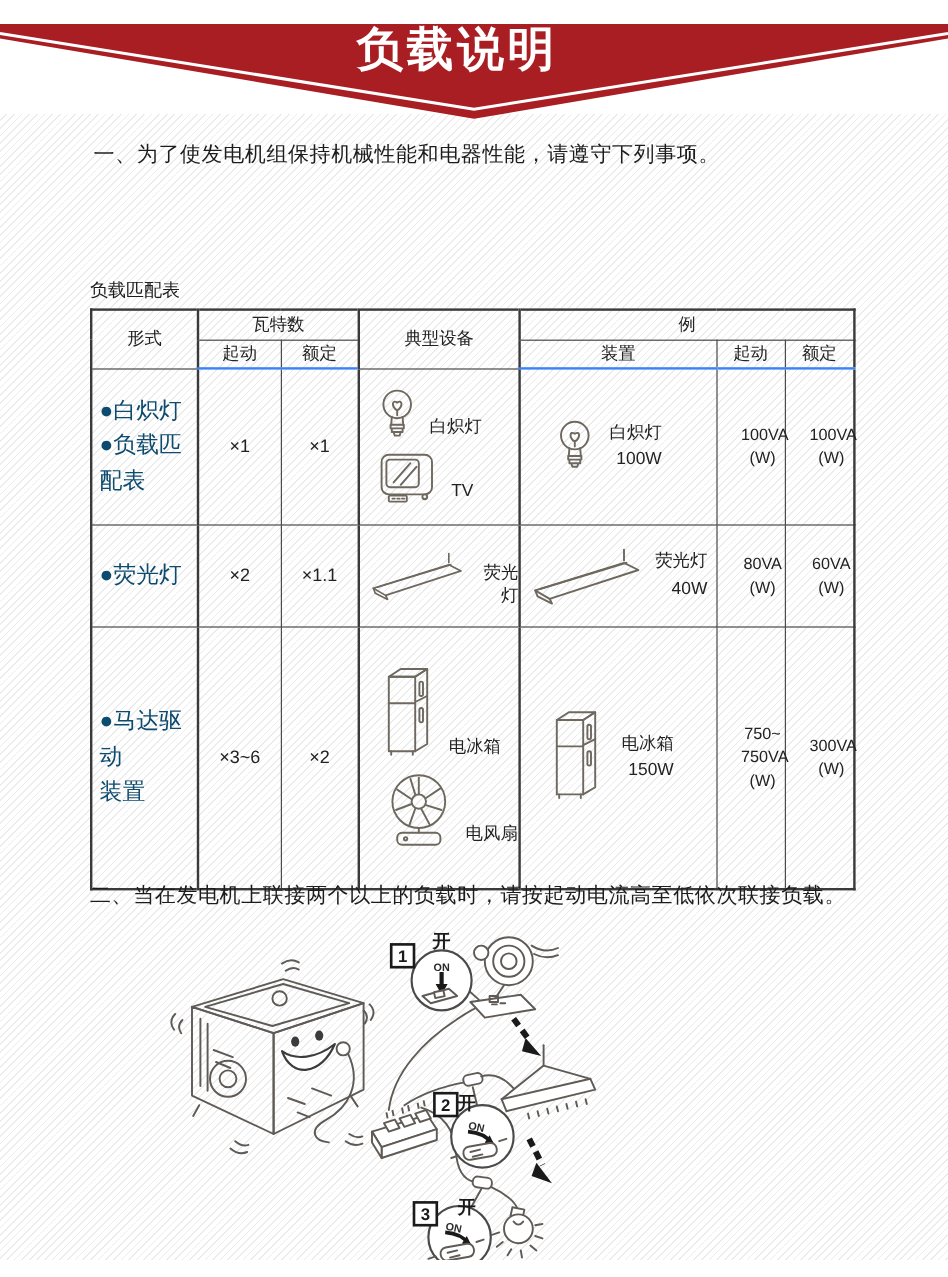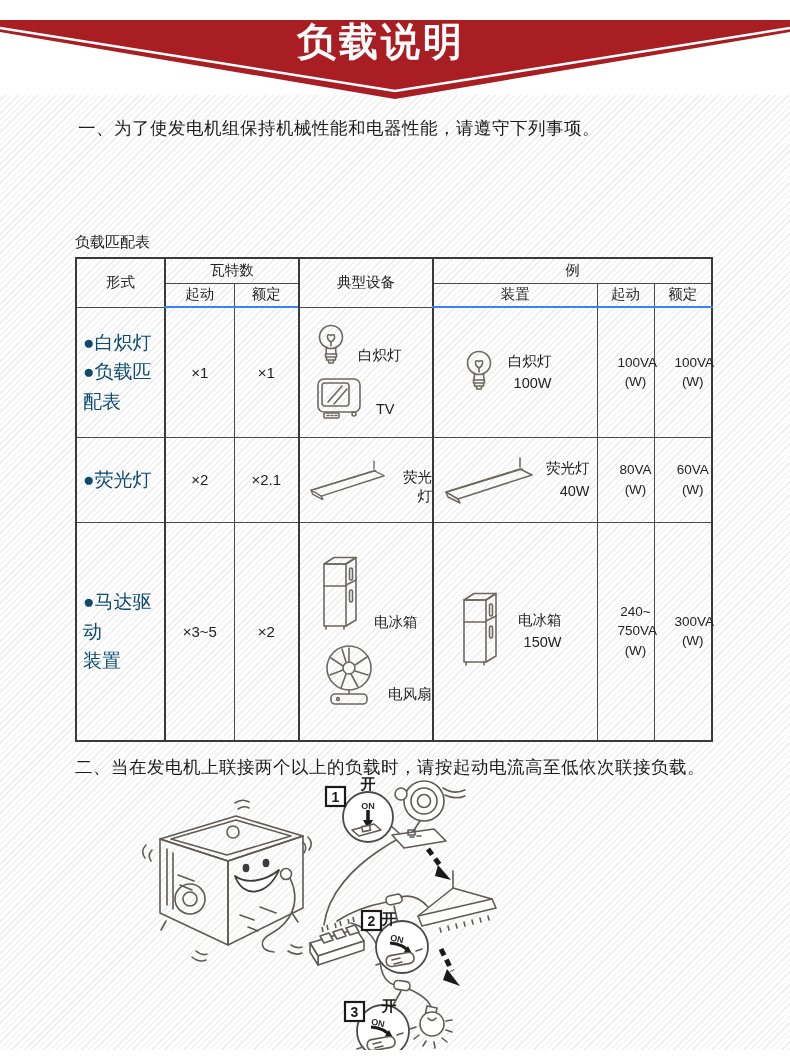--- a/index.html
+++ b/index.html
@@ -14,21 +14,21 @@
   .banner { position:absolute; left:0; top:0; width:790px; height:105px; z-index:5; }
   .banner svg { position:absolute; left:0; top:0; }
   .banner-title { position:absolute; left:0; top:21px; width:762px; text-align:center;
                   font-size:39px; font-weight:600; color:#fff; letter-spacing:3px; line-height:42px; }
   .banner-sub { position:absolute; left:0; top:66px; width:790px; text-align:center;
                 font-size:12.5px; color:#fff; letter-spacing:0.5px; }
 
   
   .h-sec { position:absolute; font-size:17.5px; font-weight:normal; color:#1c1c1c; letter-spacing:0.5px; }
   #sec1-heading { left:78px; top:116px; width:680px; }
-  #sec2-heading { left:75px; top:755px; width:680px; }
+  #sec2-heading { left:75px; top:734px; width:680px; }
   .items { position:absolute; left:75px; top:150px; width:662px; font-size:15px; line-height:1.55; color:#2d2d2d; }
   .items p { margin-bottom:2px; }
   .tbl-caption { position:absolute; left:75px; top:233px; font-size:15px; font-weight:normal; color:#1c1c1c; }
 
   
   table.match { position:absolute; left:75px; top:257px; border-collapse:collapse; table-layout:fixed;
                 width:637px; border:2px solid #3a3a3a; }
   table.match th, table.match td { border:1px solid #4a4a4a; font-weight:normal; vertical-align:middle; }
   table.match th { font-size:14.5px; color:#222; text-align:center; }
   tr.h2 th { border-bottom:2px solid #3b82f6; }
@@ -149,21 +149,21 @@
         <div>100VA</div>
             <div>(W)</div>
       </td>
     </tr>
 
     <tr style="height:85px">
       <td class="c-form">
         <div>●荧光灯</div>
       </td>
       <td class="c-mult tl">×2</td>
-      <td class="c-mult">×2.1</td>
+      <td class="c-mult">×1.1</td>
       <td class="tl">
         <div class="typ-wrap" style="padding-left:6px;">
           <div class="typ-item" style="gap:4px;">
             <svg class="icon-svg" width="100" height="52" viewBox="0 0 100 52">
               <path d="M80,4 v9"></path>
               <path d="M6,38 L80,15 L92,21 L18,45 Z"></path>
               <path d="M6,38 L8,43 L20,49 L18,45"></path>
               <path d="M10,37 L82,15"></path>
             </svg>
             <span class="lbl" style="padding-bottom:0;">荧光灯</span>
@@ -192,21 +192,21 @@
         <div>60VA</div>
             <div>(W)</div>
       </td>
     </tr>
 
     <tr style="height:219px">
       <td class="c-form">
         <div>●马达驱动</div>
         <div>装置</div>
       </td>
-      <td class="c-mult tl">×3~5</td>
+      <td class="c-mult tl">×3~6</td>
       <td class="c-mult">×2</td>
       <td class="tl">
         <div class="typ-wrap" style="gap:6px; padding-left:20px;">
           <div class="typ-item" style="gap:10px;">
             <svg class="icon-svg" width="44" height="82" viewBox="0 0 44 82">
               <path d="M4,10 L14,3.5 L36,3.5 L26,10 Z"></path>
               <path d="M4,10 h22 v62 h-22 z"></path>
               <path d="M26,10 L36,3.5 L36,66 L26,72"></path>
               <path d="M4,32 h22 M26,31 L36,26"></path>
               <rect x="29.5" y="14" width="3" height="12" rx="1.5"></rect>
@@ -239,21 +239,21 @@
             <rect x="29.5" y="36" width="3" height="12" rx="1.5"></rect>
             <path d="M6,72 l0,3 M24,72 l0,3"></path>
           </svg>
           <div class="ex-lines">
             <div>电冰箱</div>
             <div>150W</div>
           </div>
         </div>
       </td>
       <td class="c-va">
-        <div>240~</div>
+        <div>750~</div>
             <div>750VA</div>
             <div>(W)</div>
       </td>
       <td class="c-va">
         <div>300VA</div>
             <div>(W)</div>
       </td>
     </tr>
   </tbody>
     </table>

